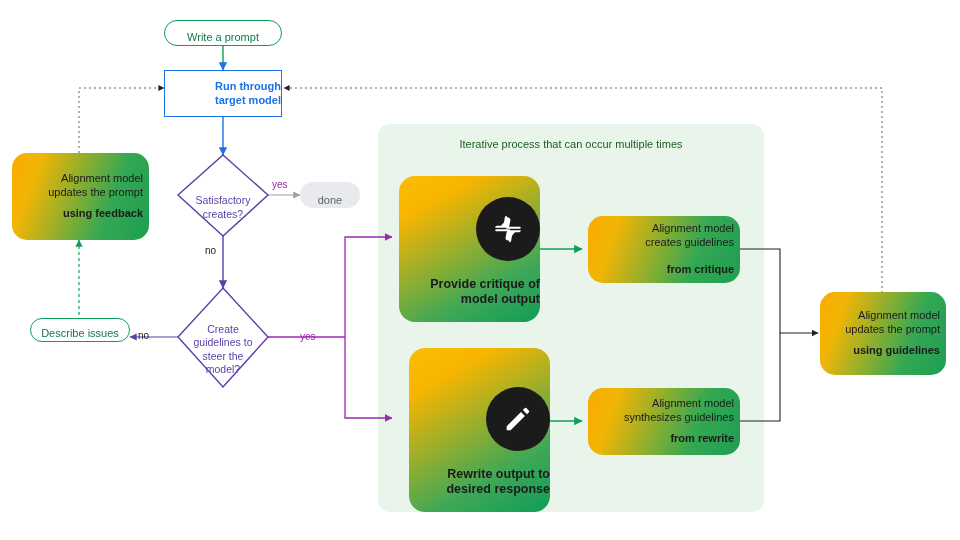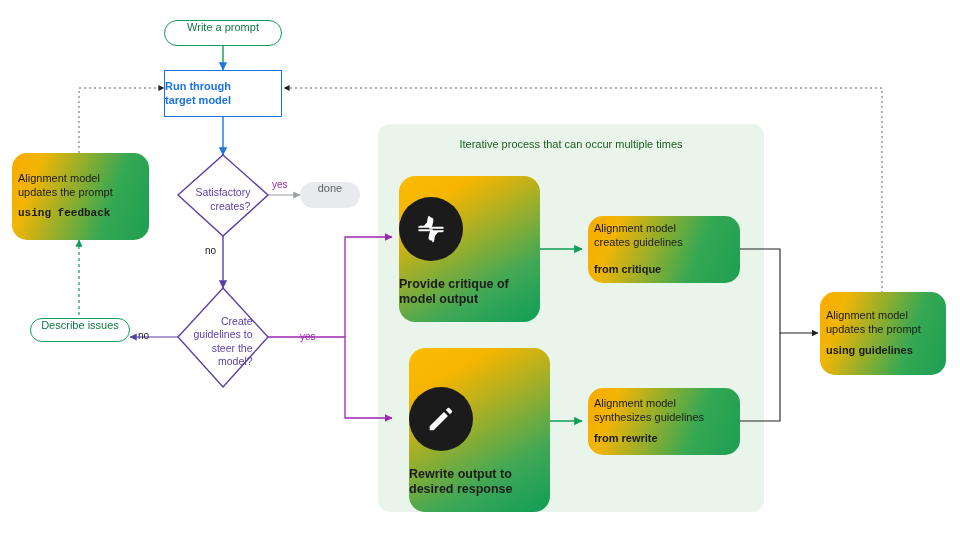--- a/index.html
+++ b/index.html
@@ -25,21 +25,21 @@
     position: absolute;
     left: 0; top: 0;
     width: 960px;
     height: 540px;
     pointer-events: none;
   }
   .node {
     position: absolute;
     box-sizing: border-box;
     display: flex;
-    align-items: flex-start;
+    align-items: flex-end;
     justify-content: center;
     text-align: center;
     line-height: 1.25;
   }
 
   
   .pill {
     border: 1.5px solid #0f9d58;
     border-radius: 20px;
     background: #ffffff;
@@ -55,27 +55,27 @@
     font-size: 11px;
     font-weight: bold;
   }
 
   
   .diamond-wrap {
     position: absolute;
   }
   .diamond-label {
     position: absolute;
-    left: 0; top: 4px;
+    left: 0; top: 12px;
     width: 100%;
     height: 100%;
     display: flex;
     align-items: center;
     justify-content: center;
-    text-align: right;
+    text-align: center;
     font-size: 10.5px;
     color: #5b3fa8;
     line-height: 1.25;
     padding: 0 8px;
     box-sizing: border-box;
   }
 
   
   .chip {
     background: #e8eaed;
@@ -239,21 +239,21 @@
     </div>
   </div>
 
   <div class="node pill" style="left:30px; top:318px; width:100px; height:24px;">
     <span>Describe issues</span>
   </div>
 
   <div class="node card-grad small" style="left:12px; top:153px; width:137px; height:87px; flex-direction:column;">
     <span class="normal">Alignment model</span>
     <span class="normal">updates the prompt</span>
-    <span style="margin-top:8px;font-family:Liberation Mono, monospace;">using feedback</span>
+    <span style="margin-top:8px;">using feedback</span>
   </div>
 
   <div class="node icon-card" style="left:399px; top:176px; width:141px; height:146px;">
     <div class="icon-circle">
       <svg width="36" height="36" viewBox="0 0 24 24" fill="#ffffff">
         <path d="M11.2 3.1c-.7 0-1.2.5-1.3 1.1l-.5 2.9c-.1.4-.3.8-.6 1.1L7.3 9.8v.1H4.6c-.6 0-1.1.5-1.1 1.1v.2h7.6c.9 0 1.6-.6 1.8-1.4l.7-3.4c.2-1-.5-2-1.5-2.1-.3-.04-.6-.06-.9-.06z"></path>
         <rect x="3.5" y="12.2" width="9.9" height="1.3" rx=".6"></rect>
         <path d="M12.8 20.9c.7 0 1.2-.5 1.3-1.1l.5-2.9c.1-.4.3-.8.6-1.1l1.5-1.6v-.1h2.7c.6 0 1.1-.5 1.1-1.1v-.2h-7.6c-.9 0-1.6.6-1.8 1.4l-.7 3.4c-.2 1 .5 2 1.5 2.1.3.04.6.06.9.06z"></path>
         <rect x="10.6" y="10.5" width="9.9" height="1.3" rx=".6"></rect>
       </svg>

